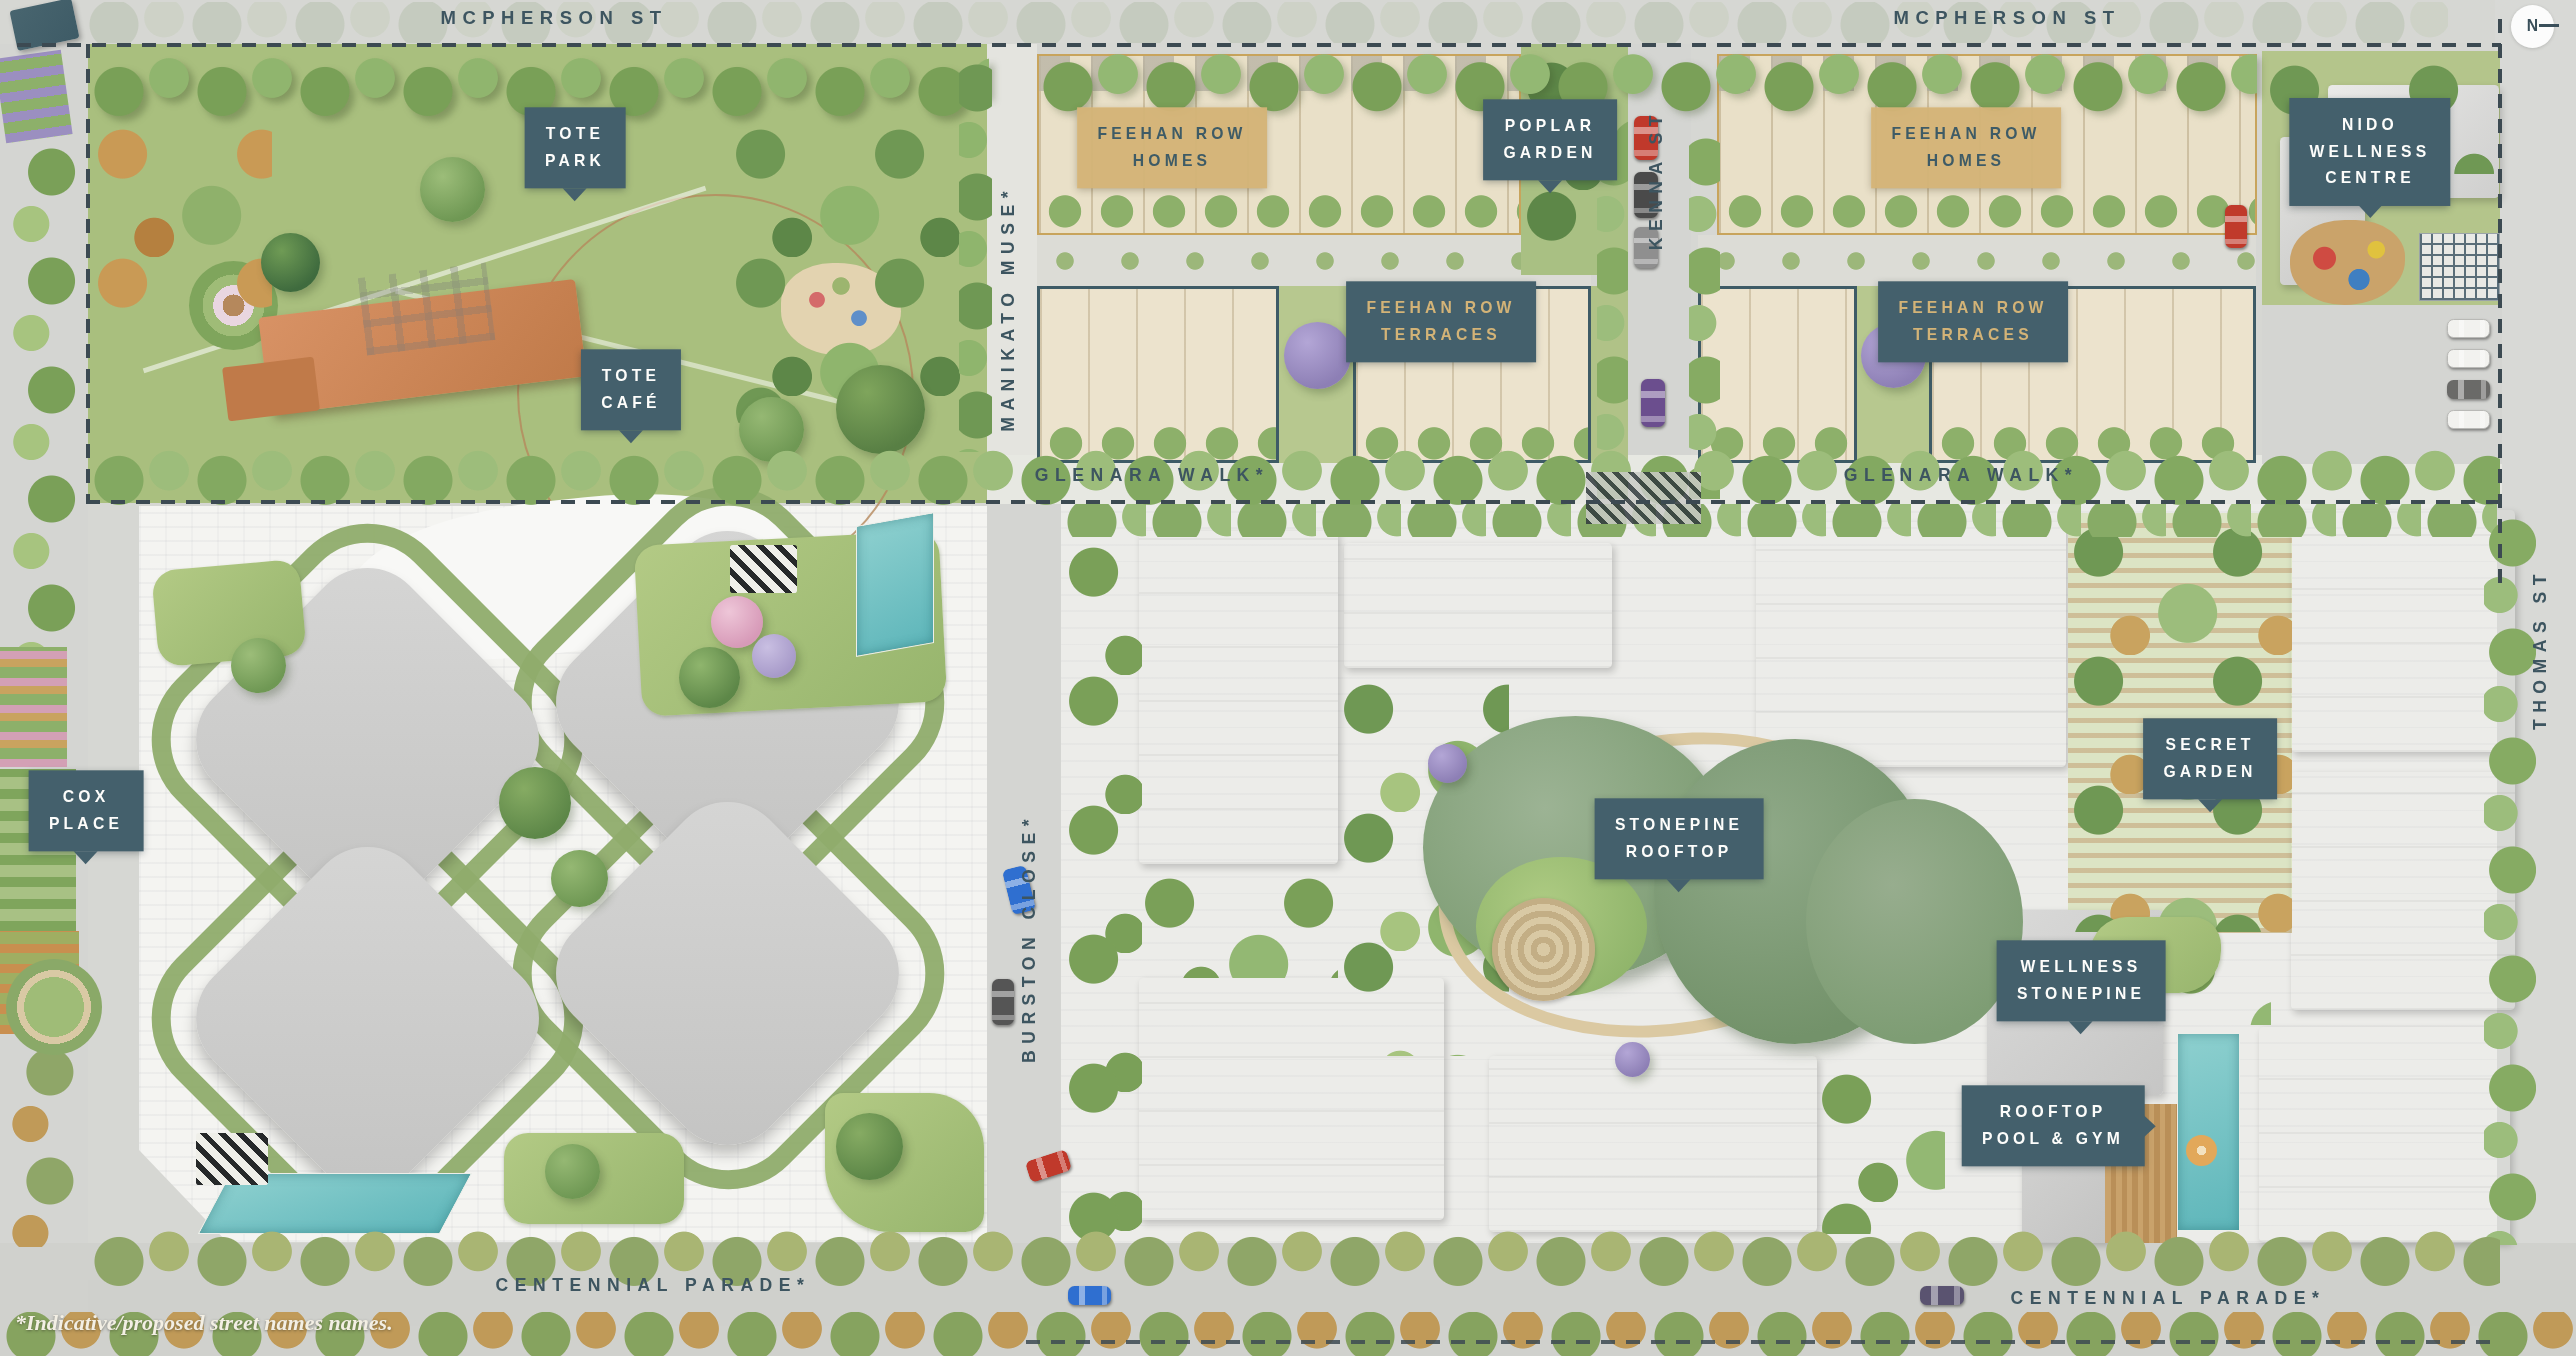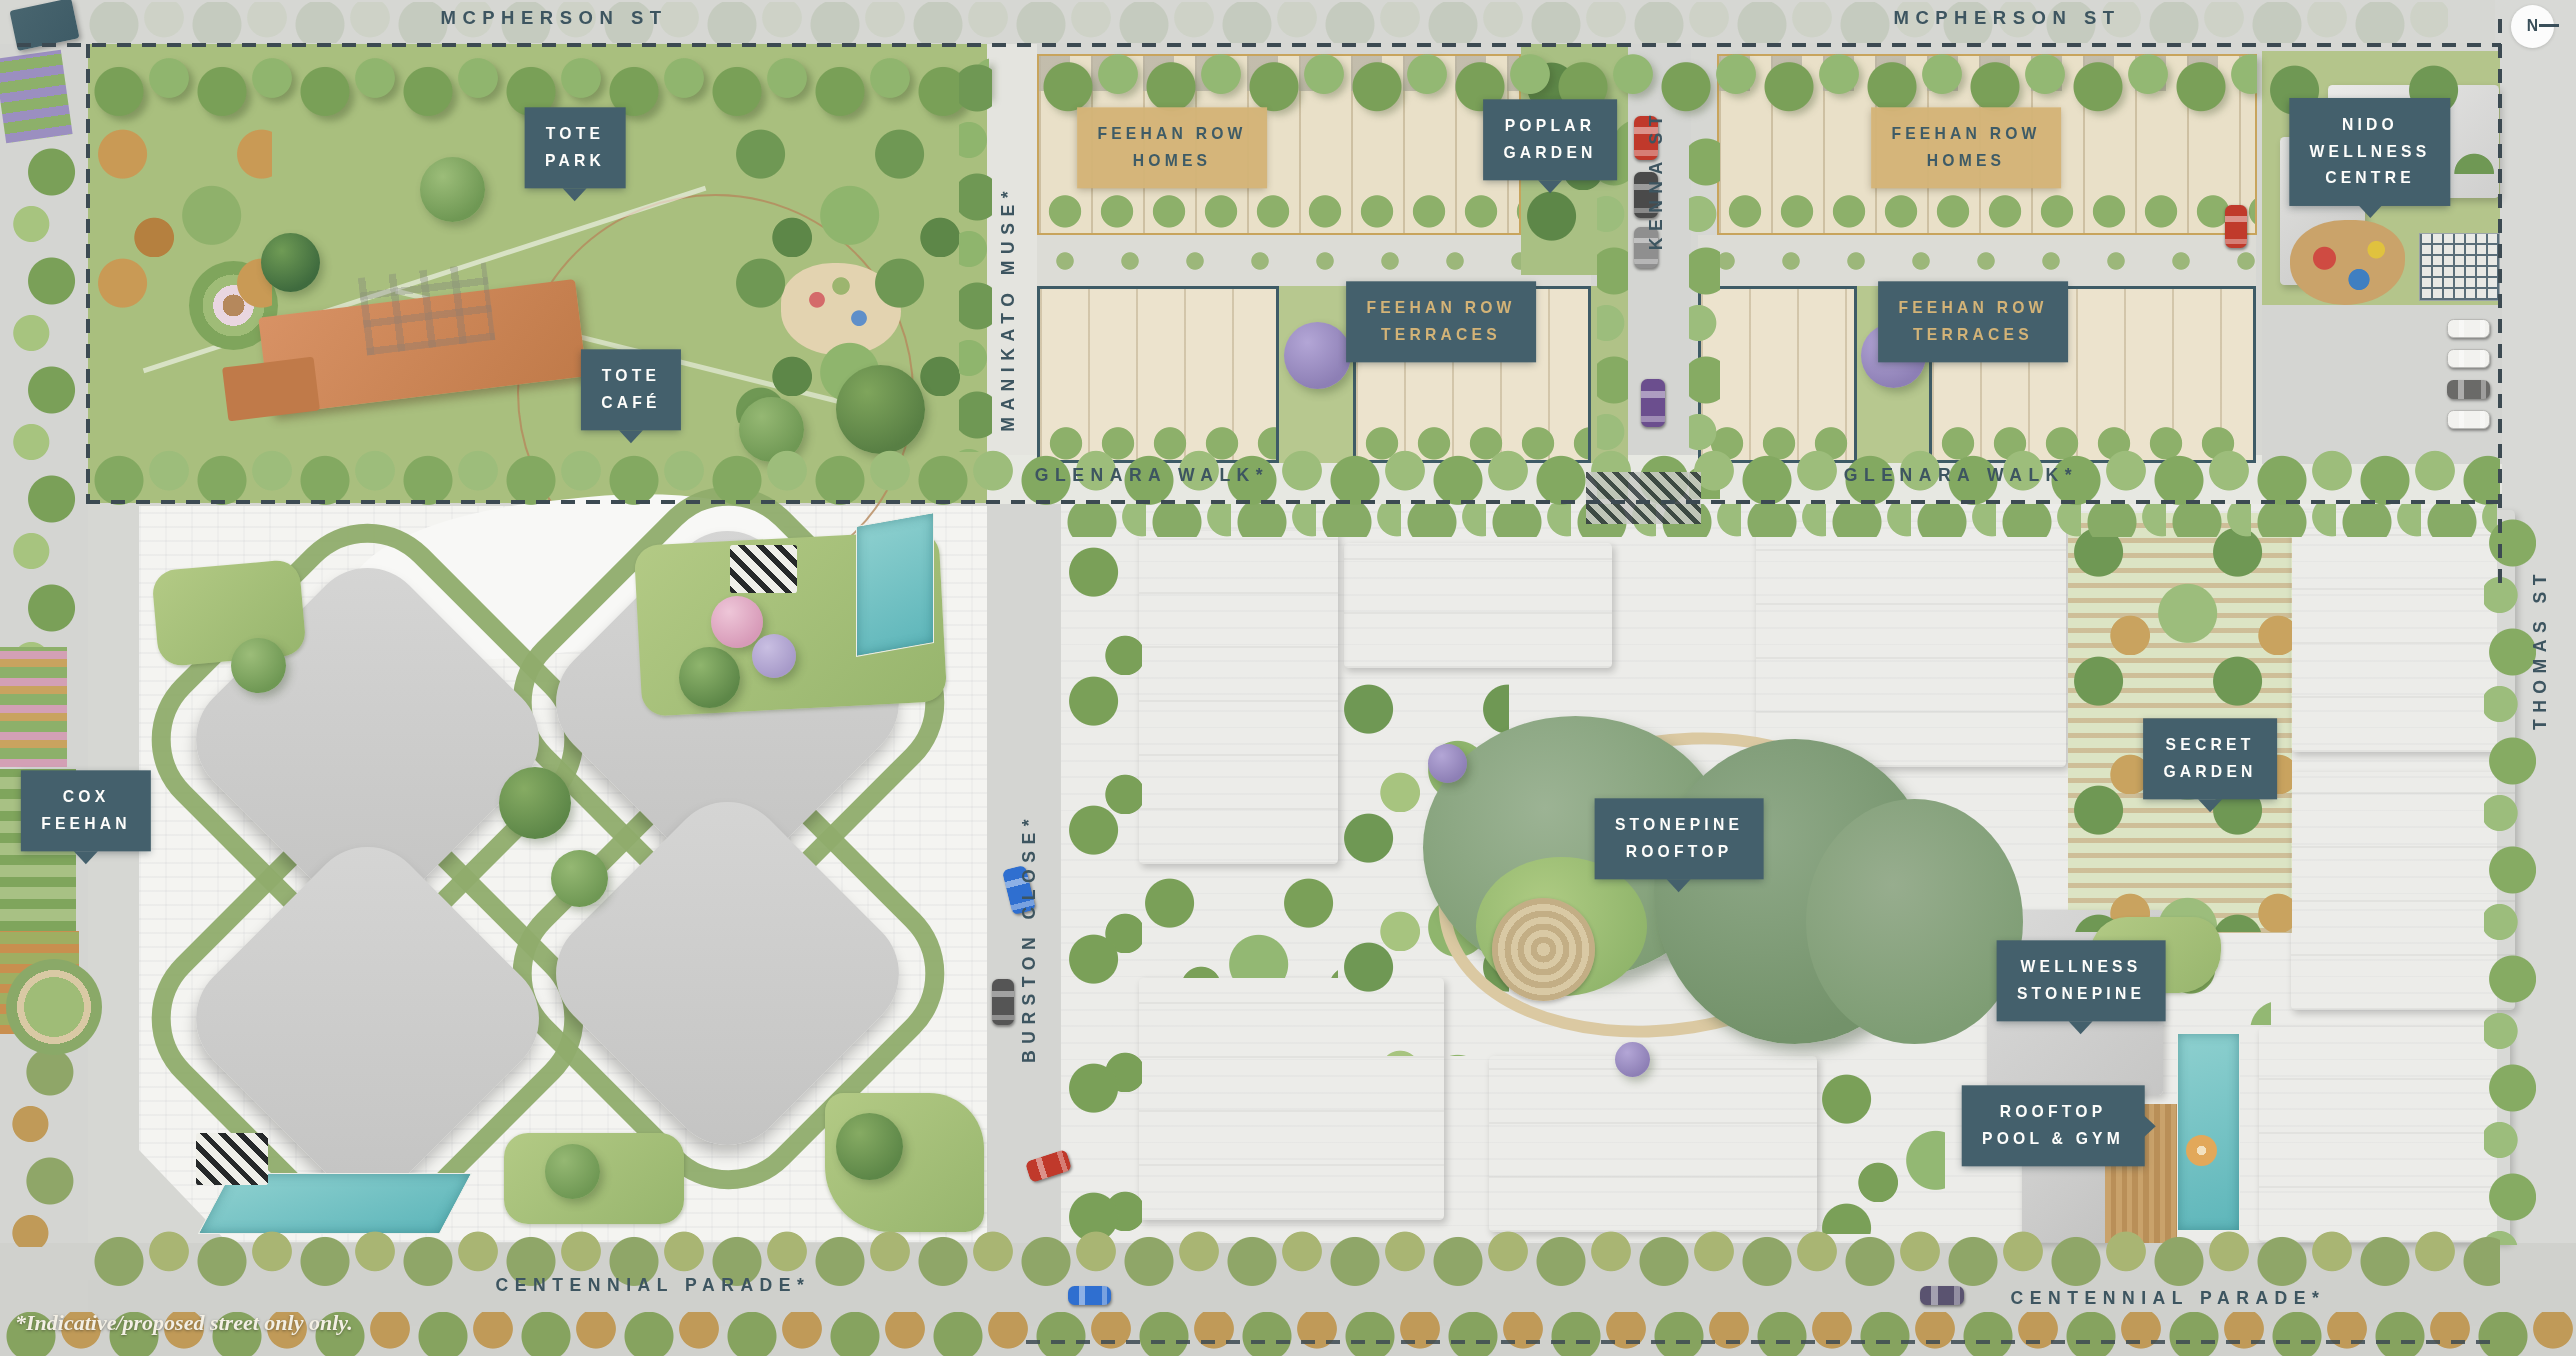--- a/index.html
+++ b/index.html
@@ -248,27 +248,27 @@
 <div class="label tan" style="left:1966px;top:148px">FEEHAN ROW
 HOMES</div>
 <div class="label tail-b" style="left:2370px;top:152px">NIDO
 WELLNESS
 CENTRE</div>
 <div class="label tealtan" style="left:1441px;top:322px">FEEHAN ROW
 TERRACES</div>
 <div class="label tealtan" style="left:1973px;top:322px">FEEHAN ROW
 TERRACES</div>
 <div class="label tail-b" style="left:86px;top:811px">COX
-FEEHAN</div>
+PLACE</div>
 <div class="label tail-b" style="left:1679px;top:839px">STONEPINE
 ROOFTOP</div>
 <div class="label tail-b" style="left:2210px;top:759px">SECRET
 GARDEN</div>
 <div class="label tail-b" style="left:2081px;top:981px">WELLNESS
 STONEPINE</div>
 <div class="label tail-r" style="left:2053px;top:1126px">ROOFTOP
 POOL &amp; GYM</div>
 
 <div class="compass" style="left:2511px;top:4.6px">
     <span>N</span>
   </div>
-<div class="footnote" style="left:15px;top:1310px">*Indicative/proposed street only only.</div>
+<div class="footnote" style="left:15px;top:1310px">*Indicative/proposed street names names.</div>
 
 
 </body></html>

